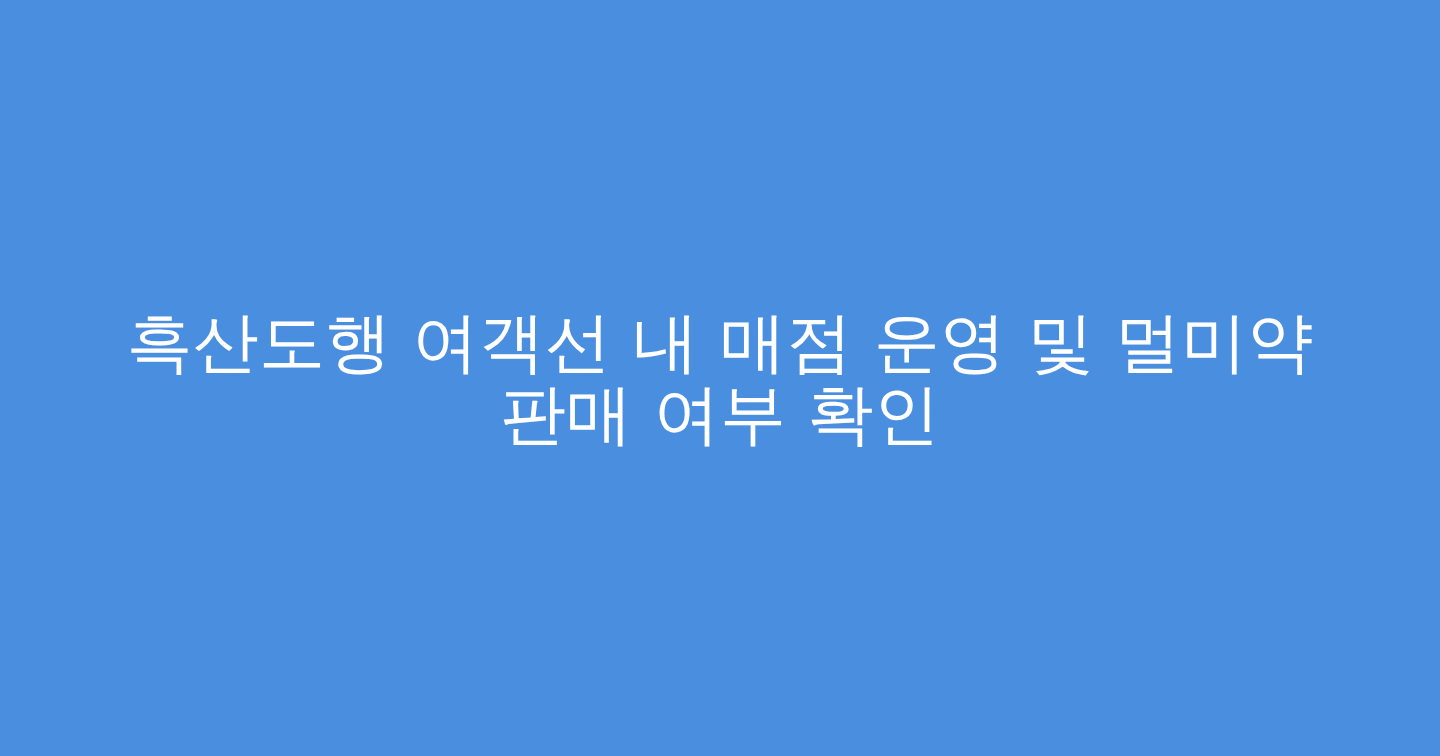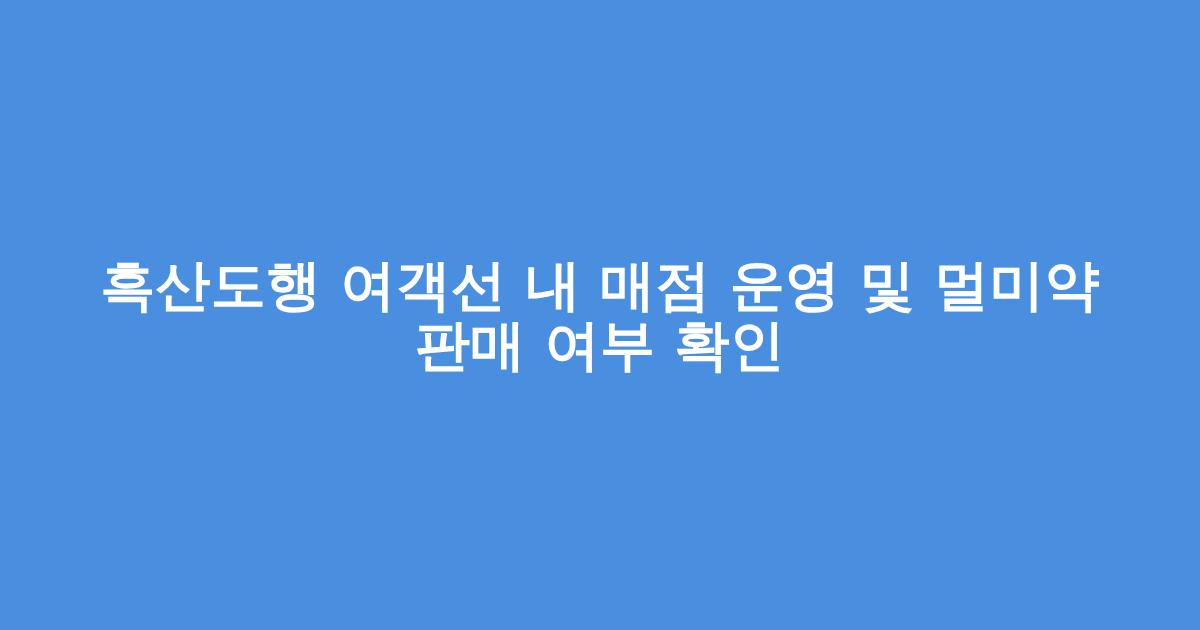--- a/index.html
+++ b/index.html
@@ -33,21 +33,21 @@
     text-align: center;
   }
 
   .title-text {
     display: block;
     margin: 0;
     padding: 0;
     color: #ffffff;
     font-family: "DejaVu Sans", "Liberation Sans", sans-serif;
     font-size: 55px;
-    font-weight: 700;
+    font-weight: 400;
     line-height: 60px;
     letter-spacing: 0.2px;
     word-break: keep-all;
     white-space: normal;
     text-align: center;
   }
 </style>
 </head>
 <body>
 

